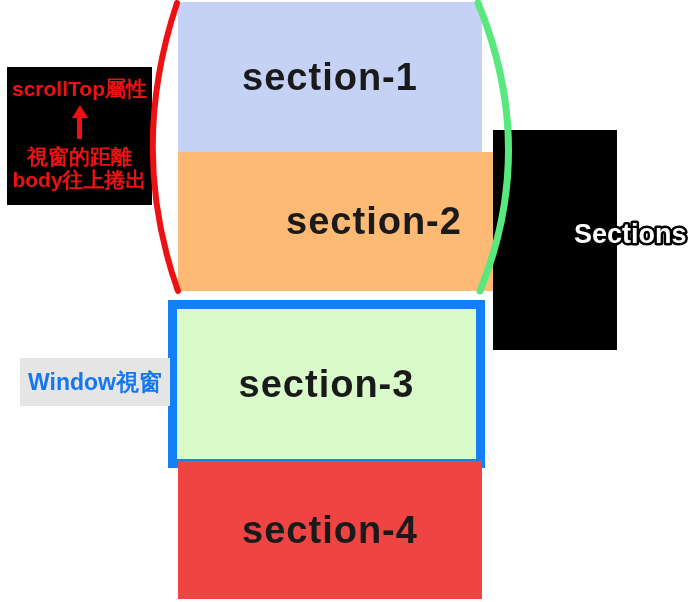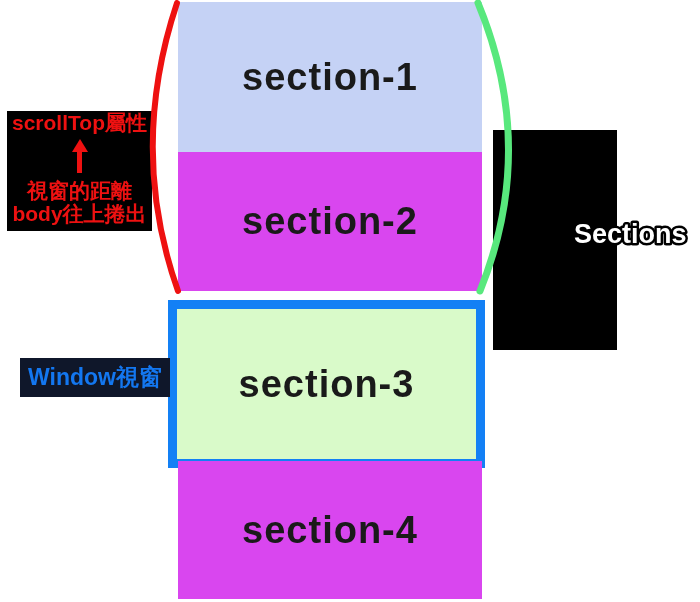--- a/index.html
+++ b/index.html
@@ -17,67 +17,67 @@
   }
   .s1 { top:2px;   height:150px; background:#c5d2f5; }
   .s2 { top:152px; height:139px; background:#edc9f3; }
   .s4 { top:461px; height:138px; background:#fcdf9e; }
   .window-frame {
     position:absolute; left:168px; top:292px; width:317px; height:168px;
     border:9px solid #1380f5; box-sizing:border-box; background:#d9fac9;
     display:flex; align-items:center; justify-content:center;margin-top:8px;
   }
   .scrolltop-box {
-    position:absolute; left:7px; top:67px; width:145px; height:120px;
+    position:absolute; left:7px; top:67px; width:145px; height:138px;
     background:#000; display:flex; flex-direction:column; align-items:center;
-    box-sizing:border-box;margin-top:44px;
+    padding-top:10px; box-sizing:border-box;
   }
   .scrolltop-box .red-text {
     color:#ee1111; font-weight:bold; font-size:21px; line-height:1.1;
     text-align:center; white-space:nowrap;
   }
   .arrow-up { display:flex; flex-direction:column; align-items:center; margin:5px 0 6px 0; }
   .arrow-head {
     width:0; height:0;
     border-left:8px solid transparent; border-right:8px solid transparent;
     border-bottom:13px solid #ee1111;
   }
   .arrow-stem { width:5px; height:21px; background:#ee1111; }
   .window-label-box {
-    position:absolute; left:20px; top:358px; width:150px; height:39px;
-    background:#0f172a; display:flex; align-items:center; justify-content:center;
+    position:absolute; left:20px; top:358px; width:150px; height:48px;
+    background:#e5e5e5; display:flex; align-items:center; justify-content:center;
   }
   .window-label-text {
     color:#1377f0; font-weight:bold; font-size:23px; white-space:nowrap;
   }
   .right-box {
     position:absolute; left:493px; top:130px; width:124px; height:220px;
     background:#000;
   }
   .right-text-svg { position:absolute; left:558px; top:210px; overflow:visible; }
   .curves { position:absolute; left:0; top:0; pointer-events:none; }
 </style>
 </head>
 <body>
 
 <div class="canvas">
 
   <div class="section s1" style="background-color: rgb(197, 210, 245);">
     <span class="section-label">section-1</span>
   </div>
 
-  <div class="section s2" style="background-color: #d946ef;">
+  <div class="section s2" style="background-color: #fdba74; padding-left: 44px;">
     <span class="section-label">section-2</span>
   </div>
 
   <div class="window-frame" style="border-color: rgb(19, 128, 245);">
     <span class="section-label">section-3</span>
   </div>
 
-  <div class="section s4" style="background-color: #d946ef;">
+  <div class="section s4" style="background-color: #ef4444;">
     <span class="section-label">section-4</span>
   </div>
 
   <div class="scrolltop-box">
     <span class="red-text">scrollTop屬性</span>
     <div class="arrow-up">
       <div class="arrow-head"></div>
       <div class="arrow-stem"></div>
     </div>
     <span class="red-text">視窗的距離</span>

